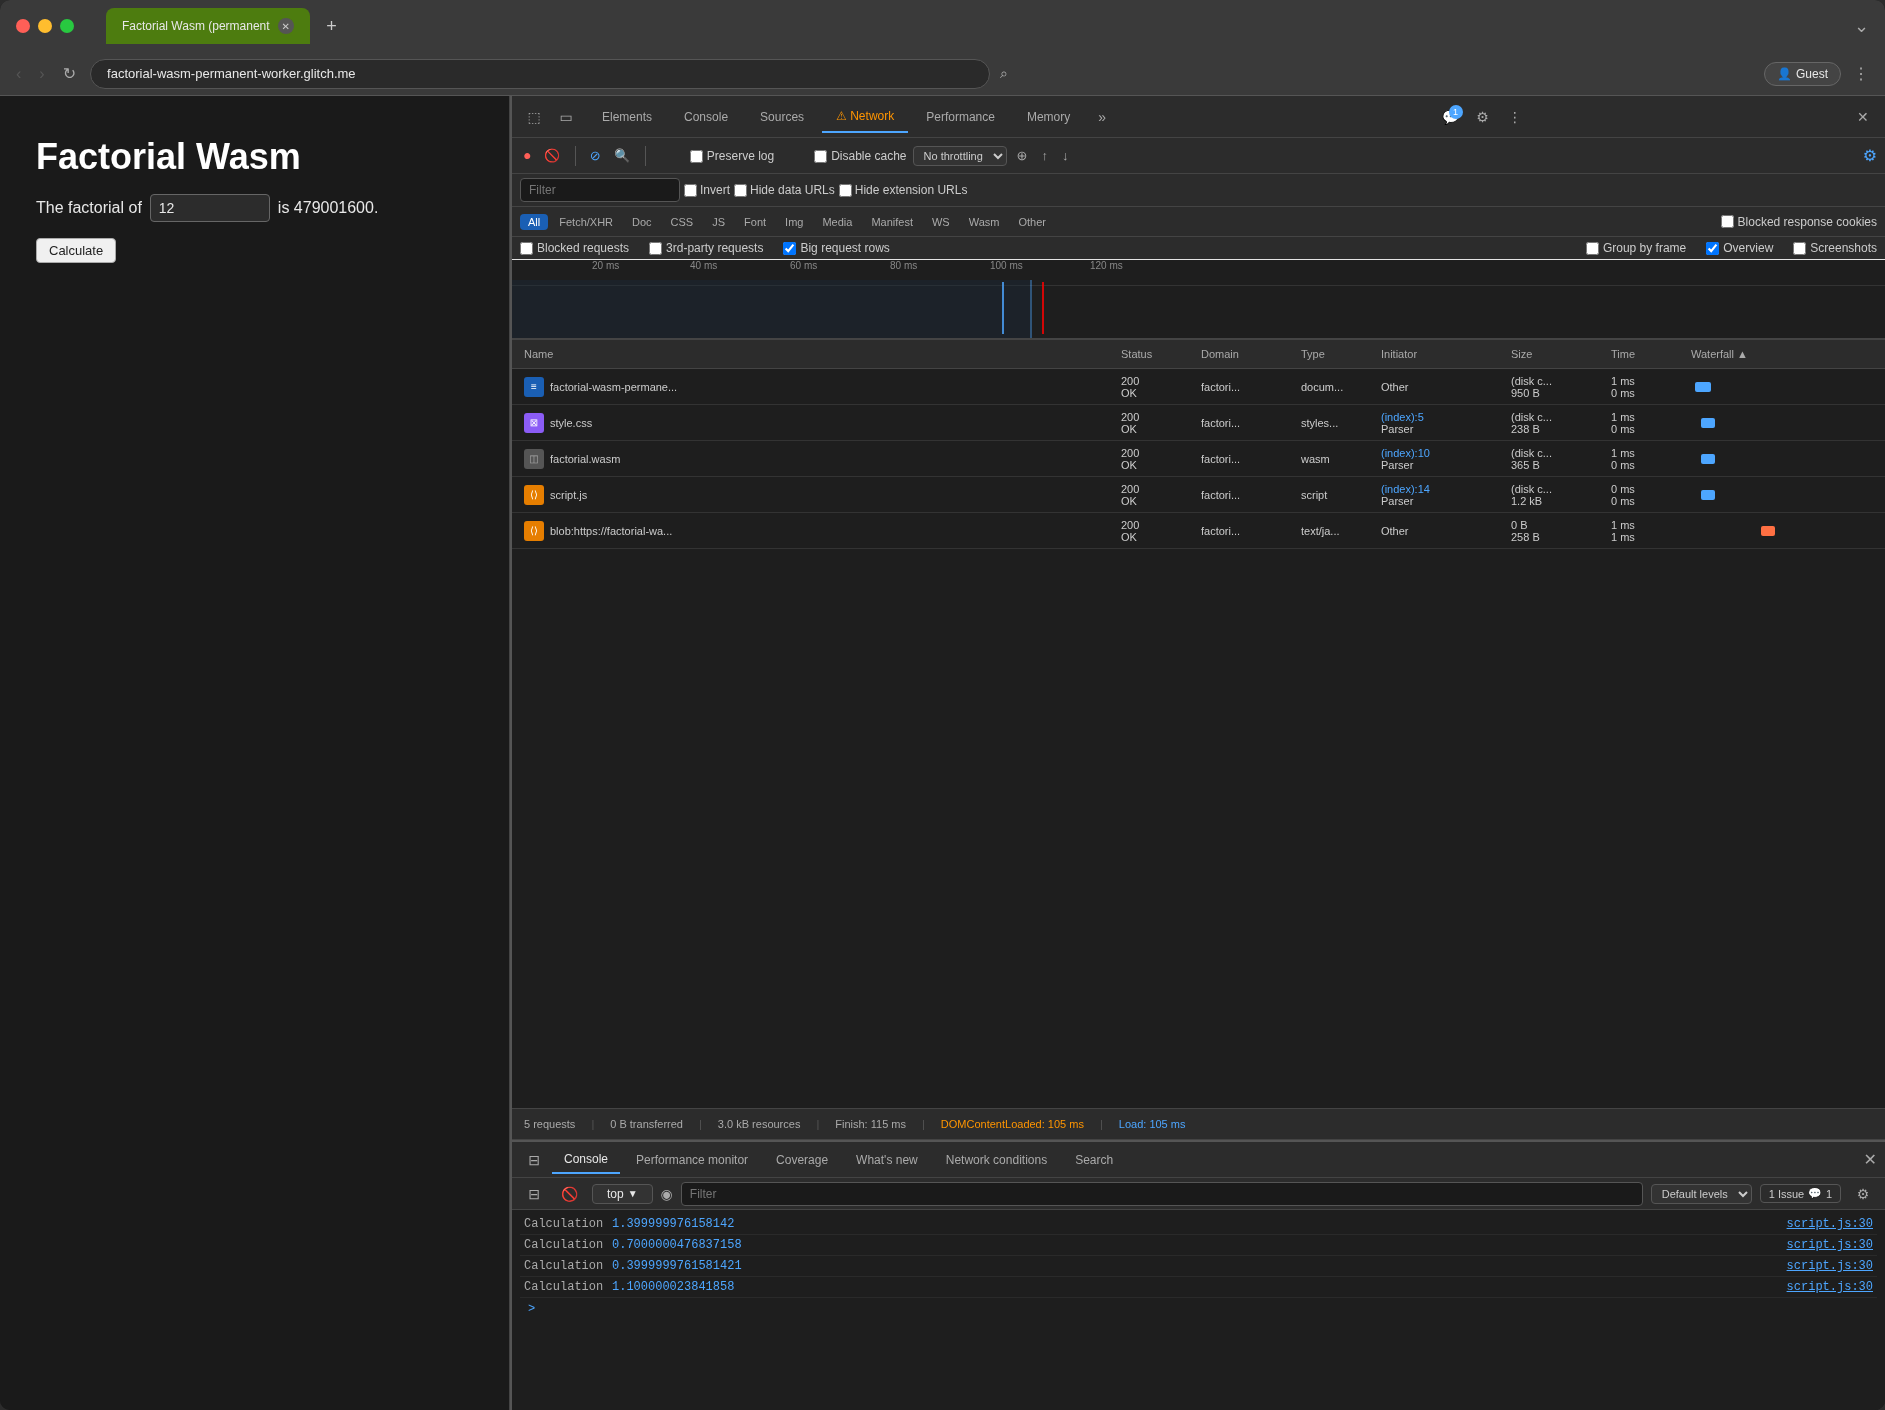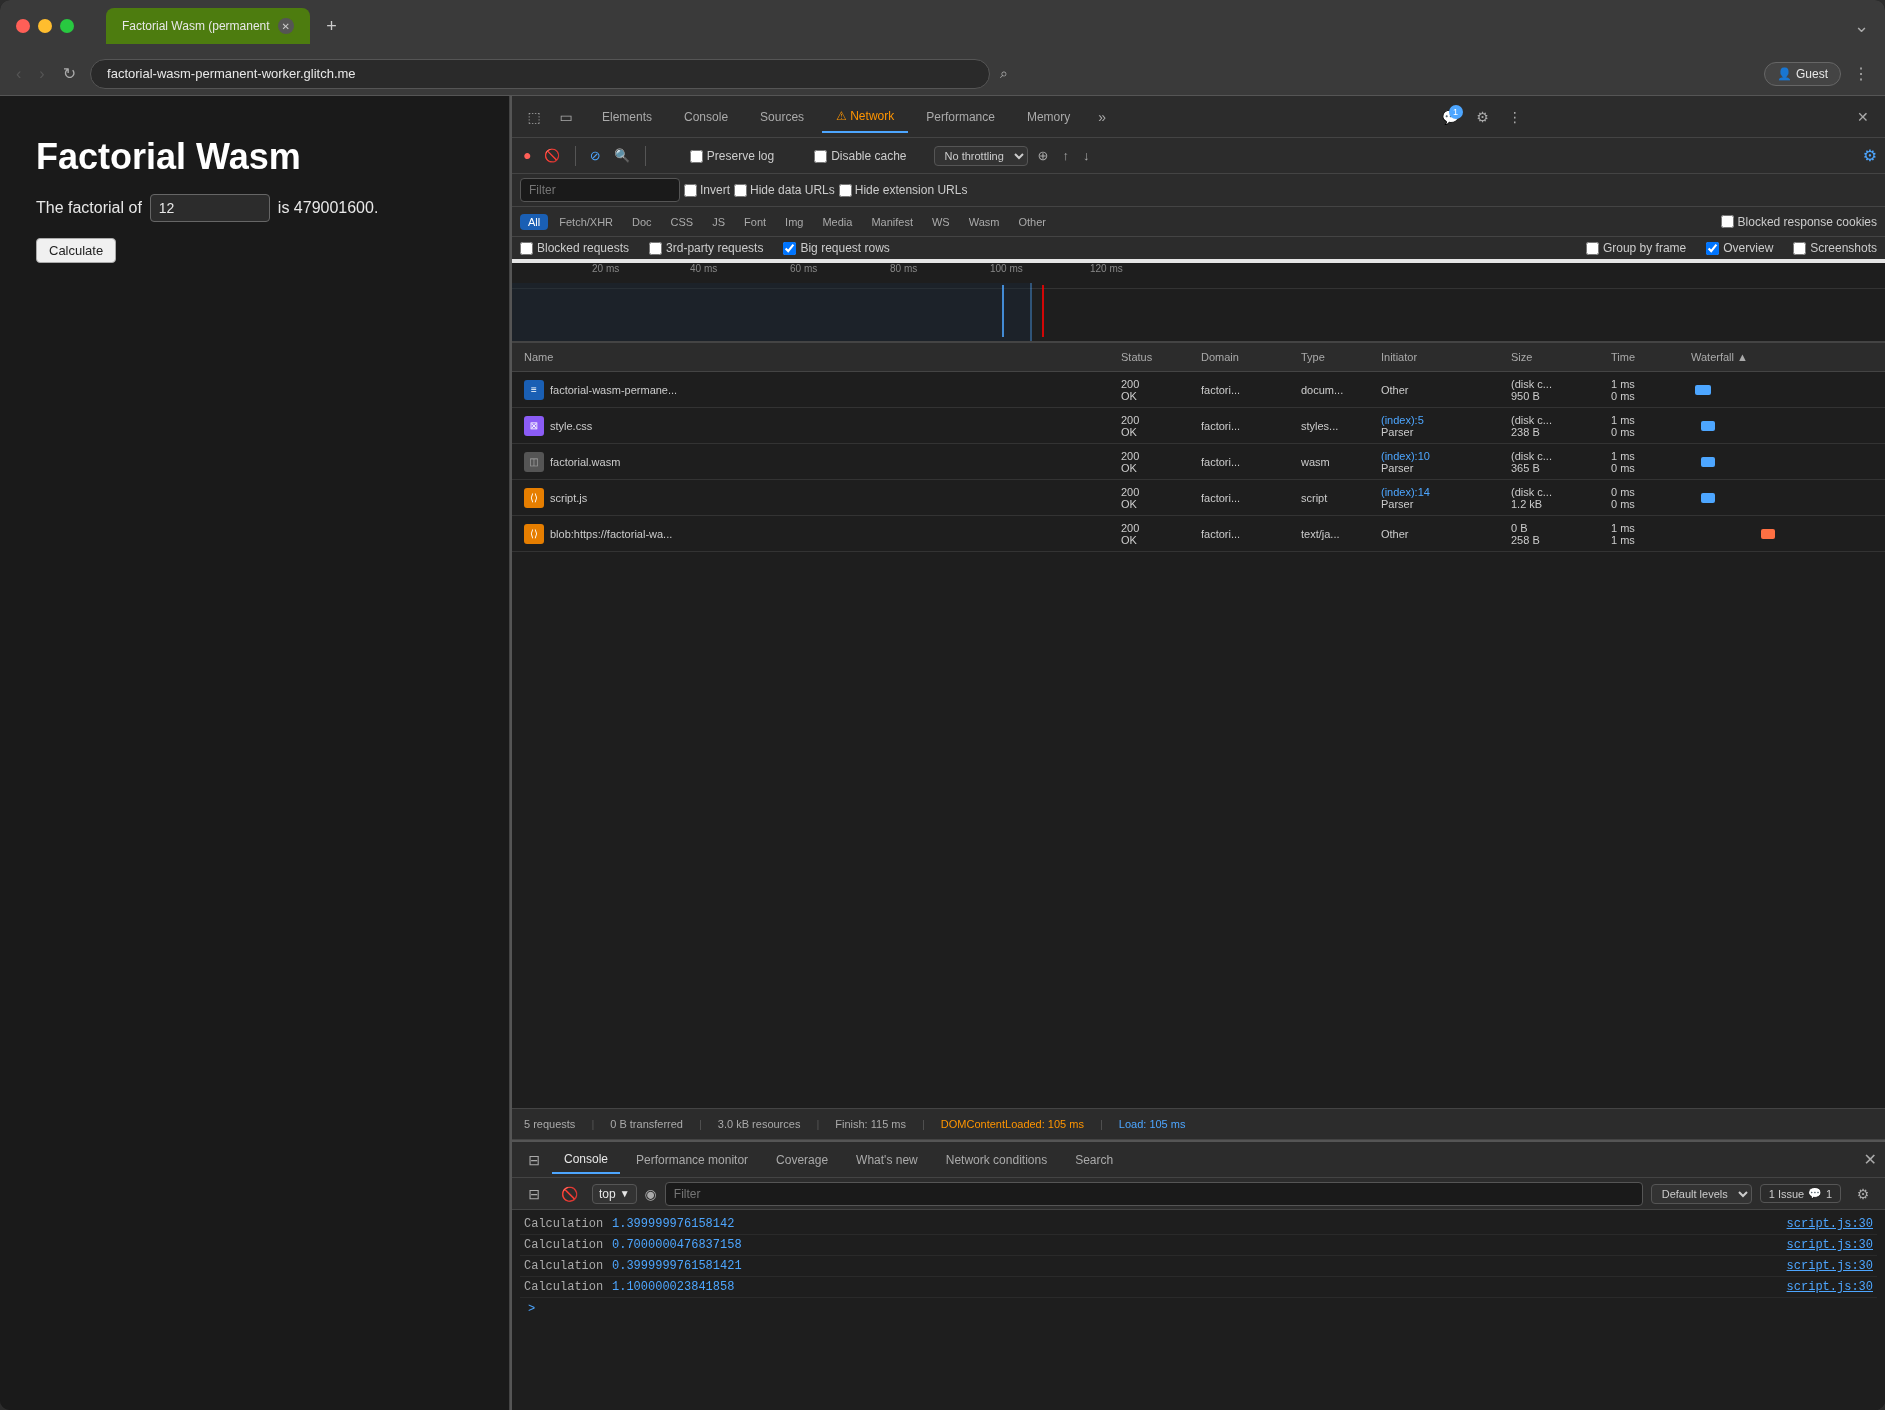--- a/index.html
+++ b/index.html
@@ -321,21 +321,20 @@
 
     .checkbox-label input { cursor: pointer; }
 
     .throttle-select {
       background: #333;
       border: 1px solid #555;
       border-radius: 4px;
       color: #ccc;
       padding: 2px 6px;
       font-size: 11px;
-      margin-left: 21px;
     }
 
     .settings-icon-btn {
       margin-left: auto;
       background: none;
       border: none;
       color: #4da6ff;
       cursor: pointer;
       font-size: 16px;
     }
@@ -402,21 +401,21 @@
       display: flex;
       align-items: center;
       gap: 4px;
       color: #ccc;
       font-size: 12px;
     }
 
     
     .options-row {
       background: #2c2c2c;
-      border-bottom: 4px solid #e5e5e5;
+      border-bottom: 1px solid #e5e5e5;
       display: flex;
       align-items: flex-end;
       padding: 4px 8px;
       gap: 20px;
     }
 
     .option-checkbox {
       display: flex;
       align-items: center;
       gap: 4px;
@@ -1062,21 +1061,21 @@
             </div>
             <div class="console-tab">
               <span>Search</span>
             </div>
             <button class="console-close">✕</button>
           </div>
 
           <div class="console-toolbar">
             <button class="devtools-icon-btn">⊟</button>
             <button class="devtools-icon-btn">🚫</button>
-            <div style="display:flex;align-items:center;gap:4px;background:#333;border:1px solid #555;border-radius:4px;padding:2px 6px;">
+            <div style="display:flex;align-items:center;gap:4px;background:#333;border:1px solid #555;border-radius:4px;padding:2px 14px;">
               <span>top</span>
               <span style="font-size:10px;">▼</span>
             </div>
             <span style="font-size:14px;cursor:pointer;color:#aaa;">◉</span>
             <input class="console-filter" placeholder="Filter" style="">
             <select class="levels-select">
               <option>Default levels</option>
             </select>
             <div class="issue-badge">
               <span>1 Issue</span>

